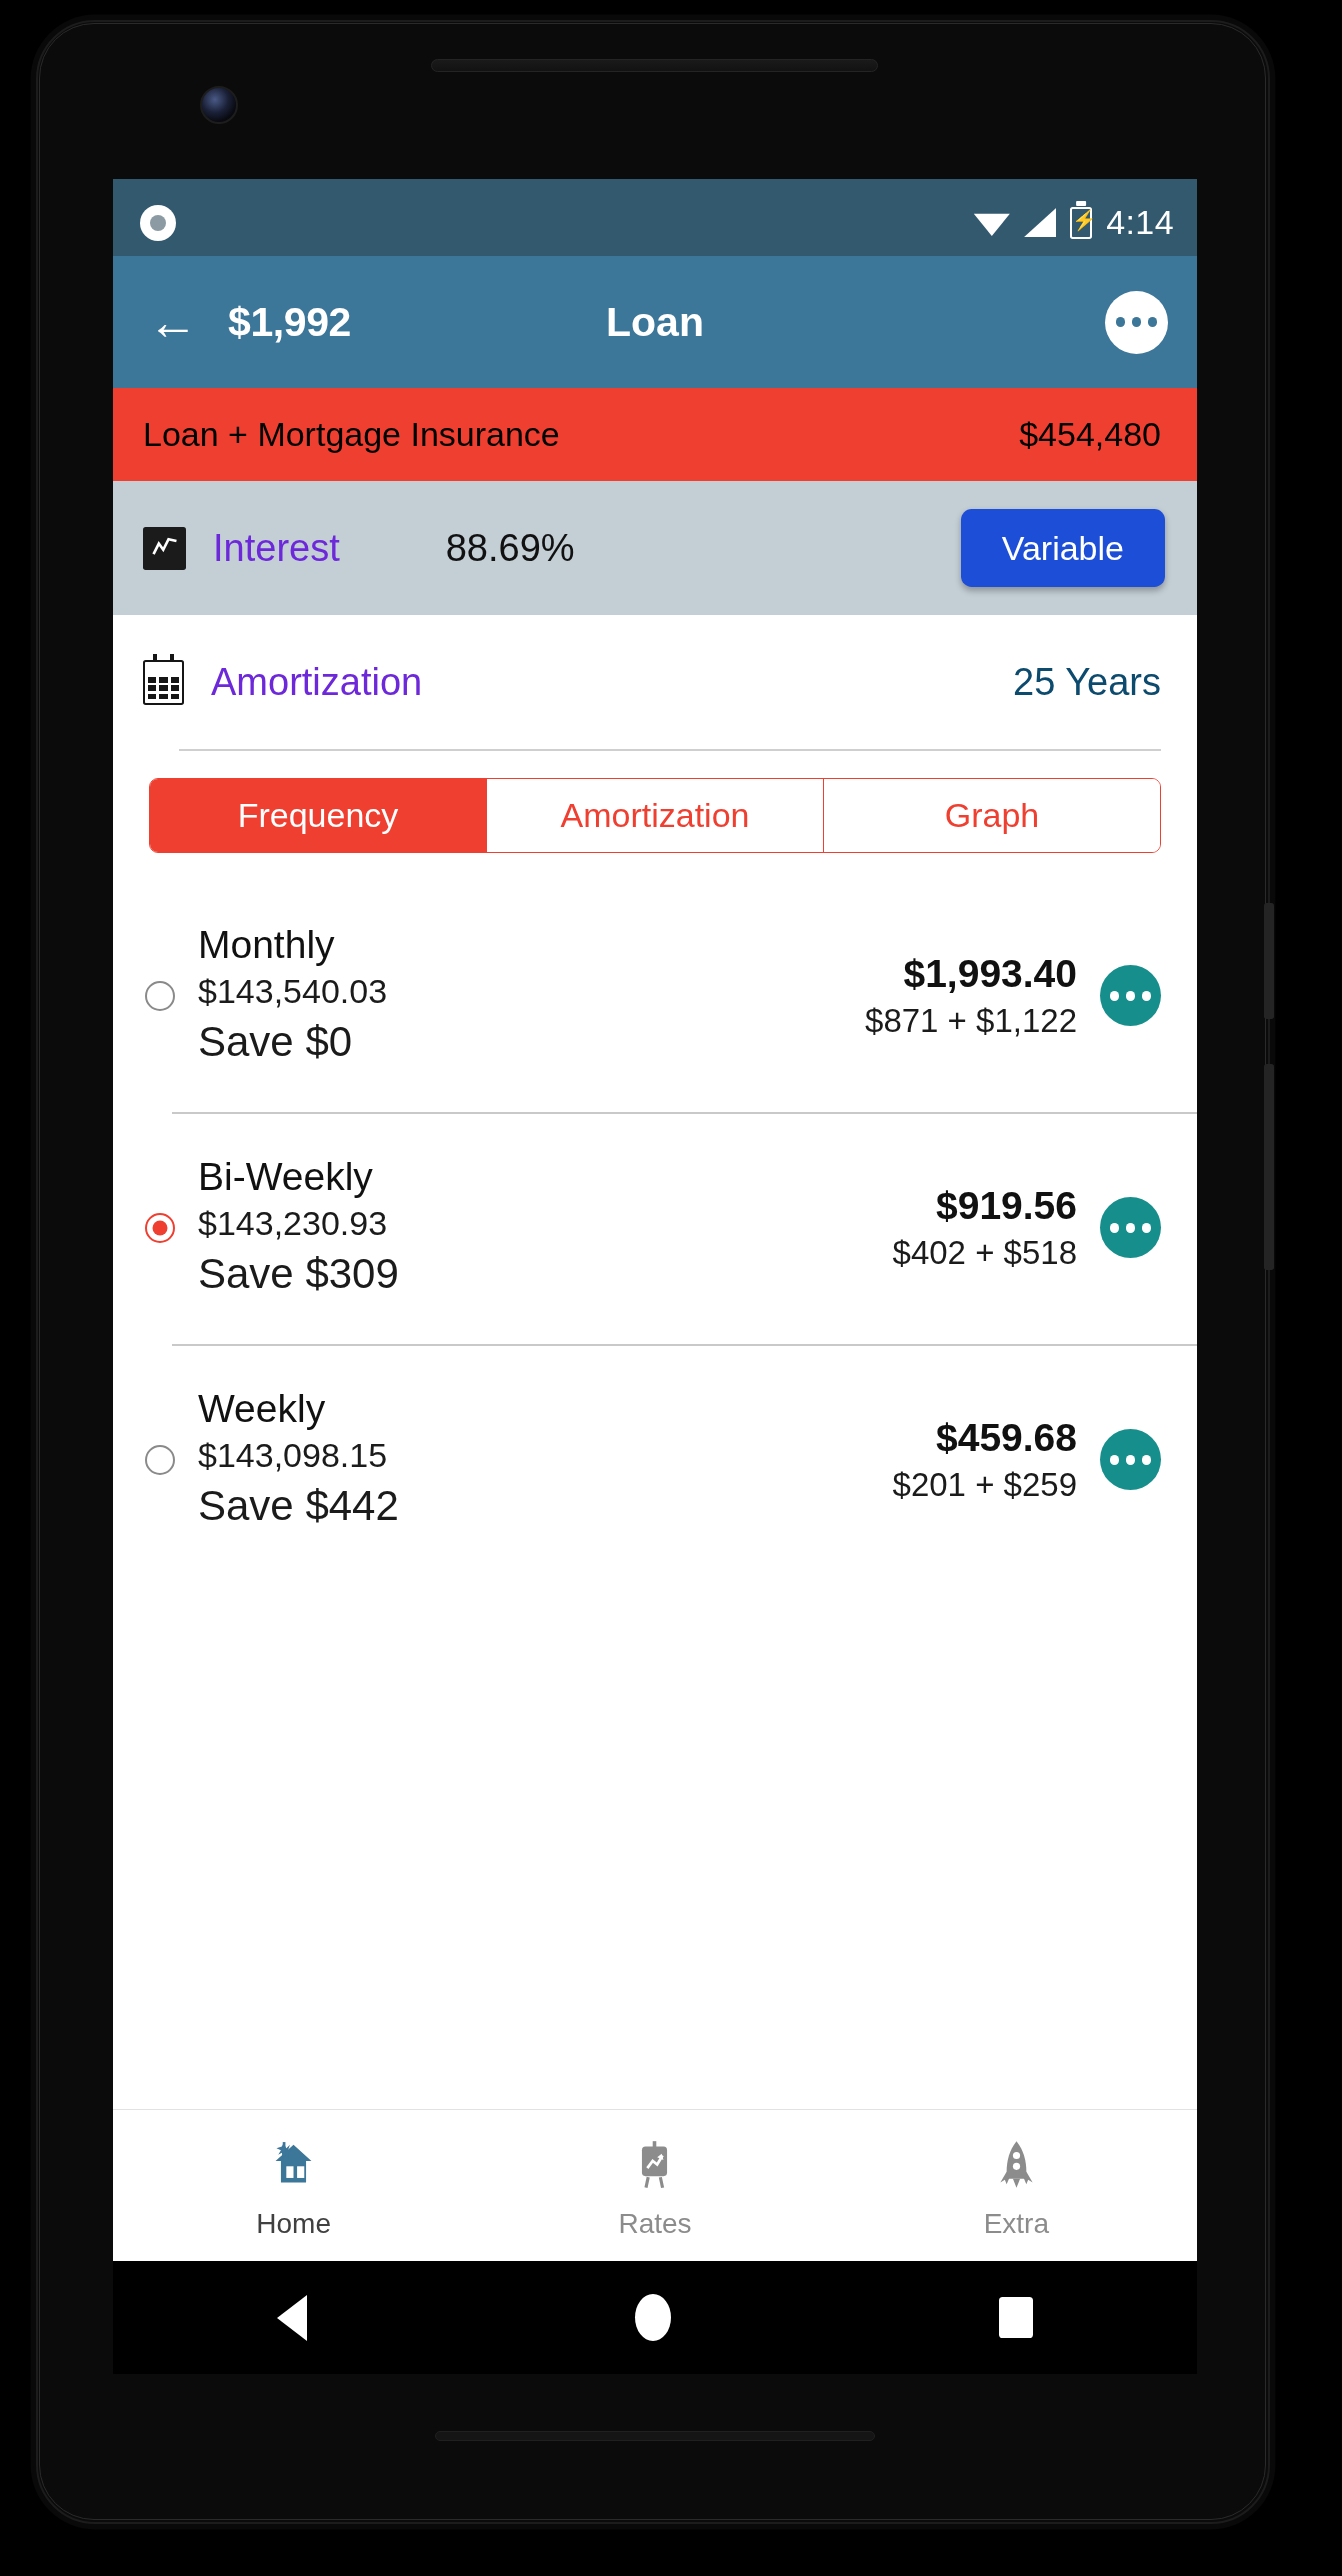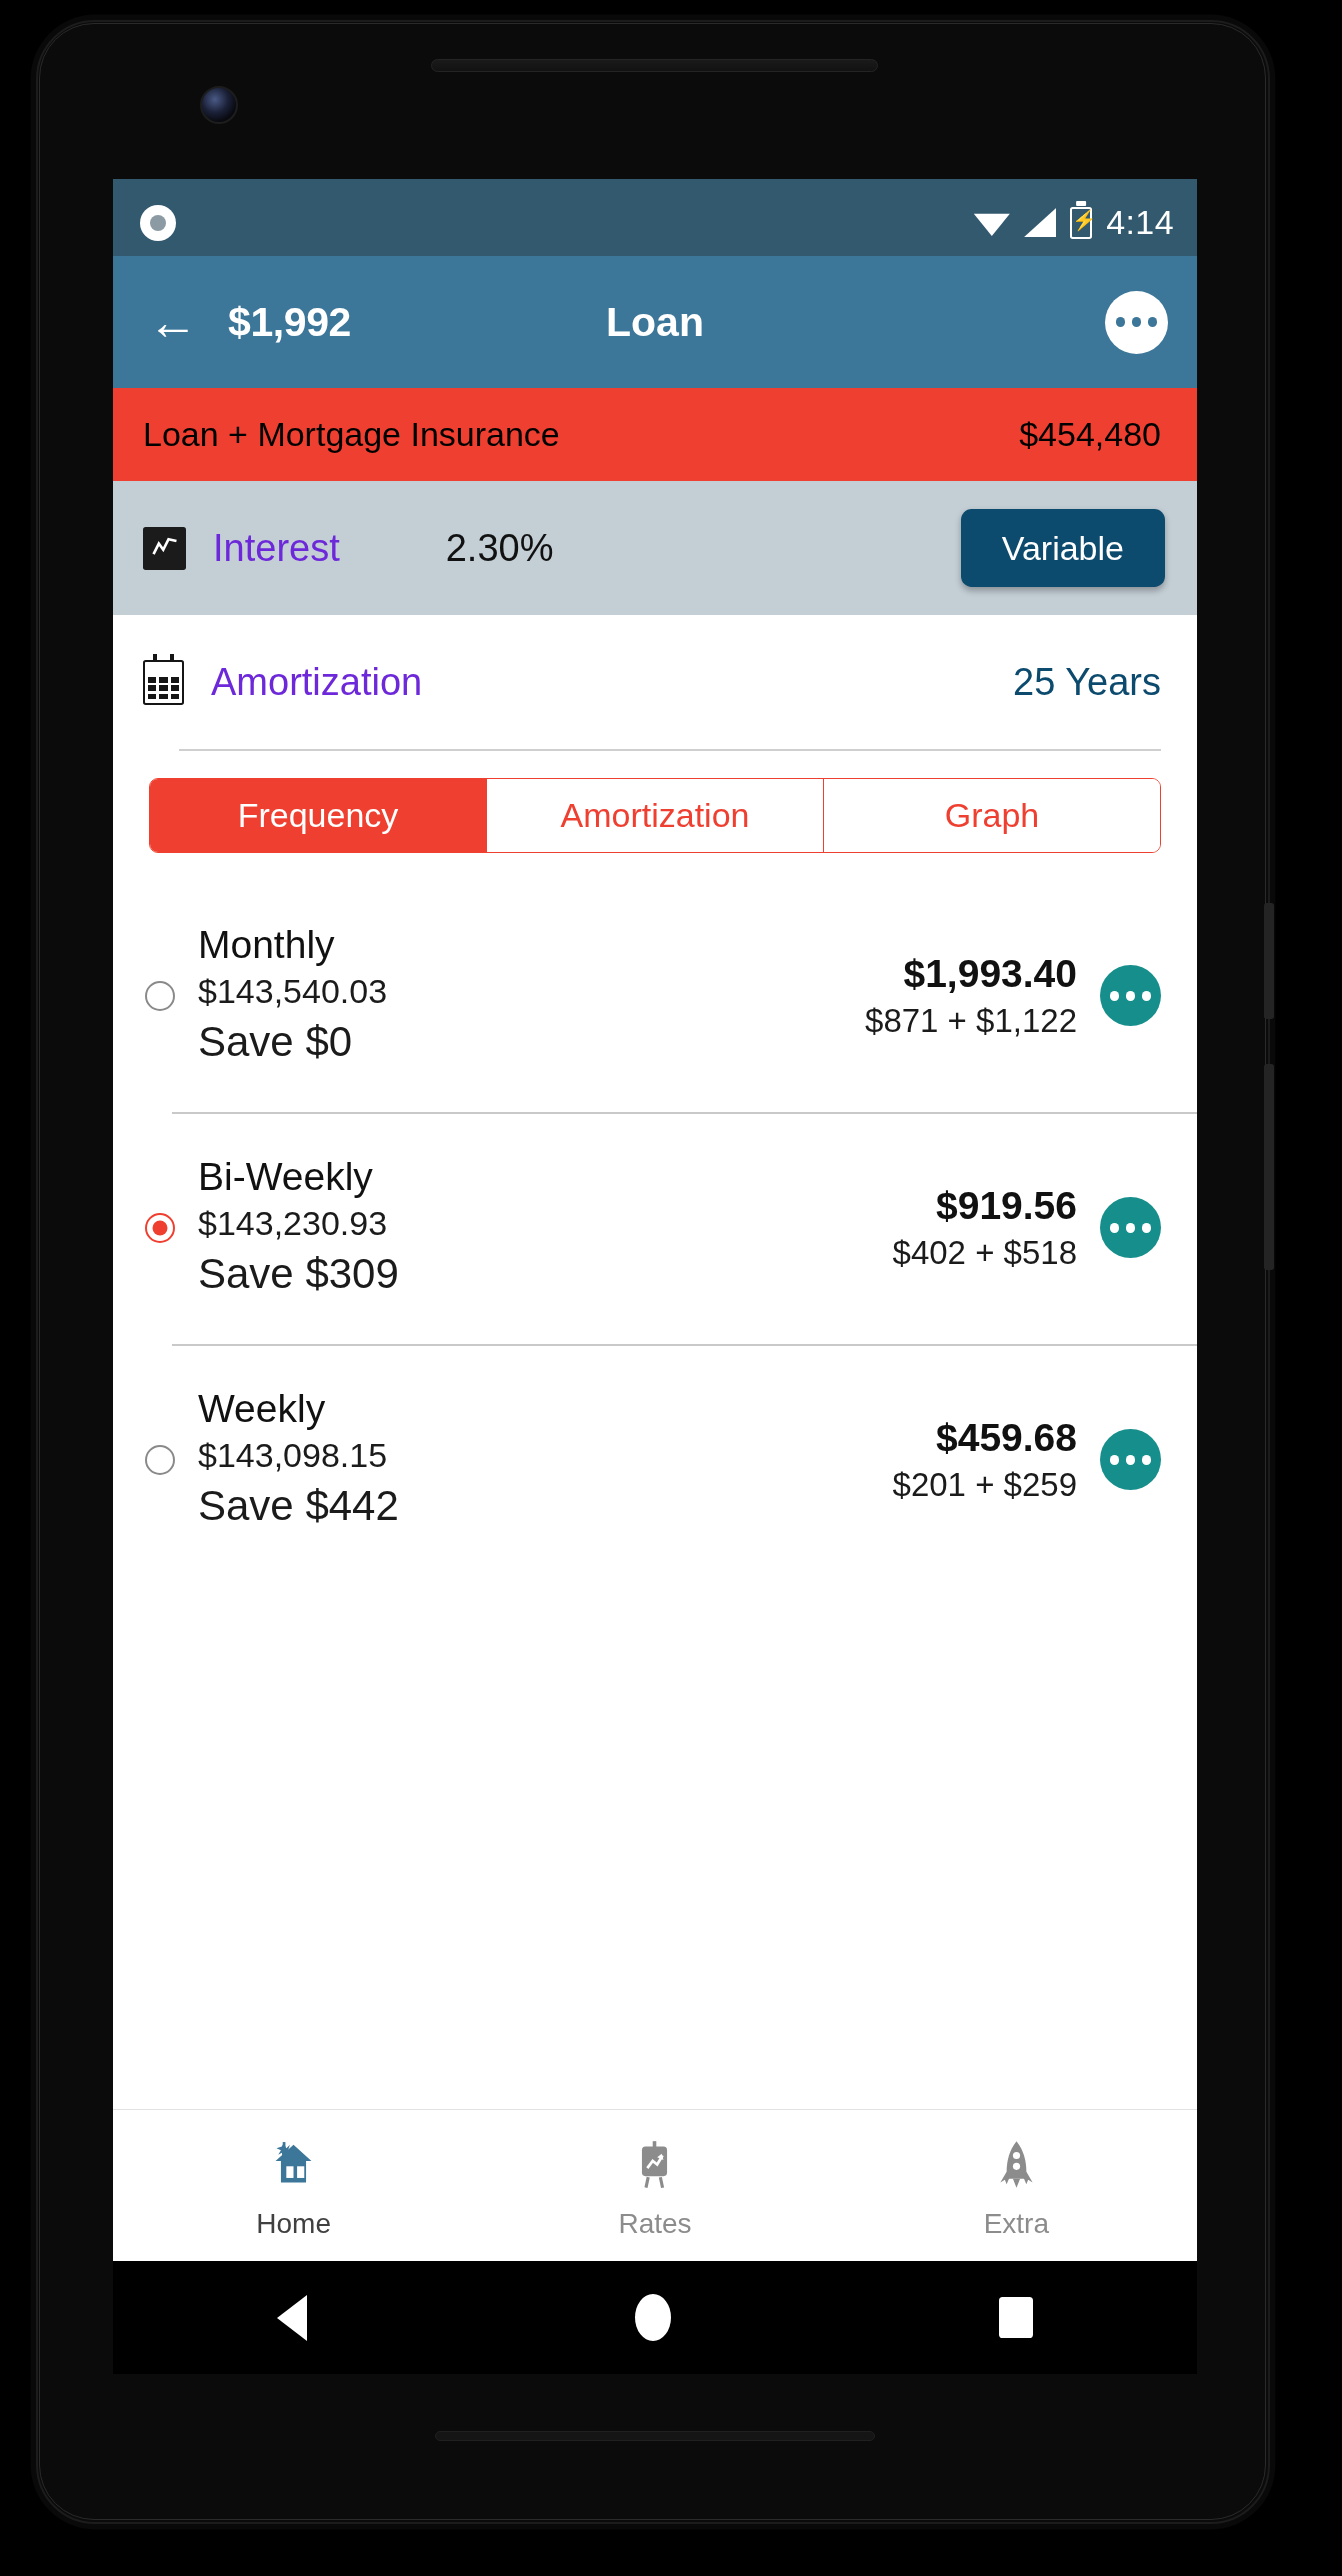--- a/index.html
+++ b/index.html
@@ -206,21 +206,21 @@
   .row-label {
     font-size: 38px; color: #6d28d9;
     margin-left: 27px;
   }
   .interest-val {
     font-size: 38px; color: #111;
     margin-left: 106px;
   }
   .variable-btn {
     margin-left: auto;
-    background: #0c4a6e;
+    background: #1d4ed8;
     color: #fff;
     font-size: 34px;
     padding: 19.7px 41px;
     border-radius: 10.7px;
     box-shadow: 0 3.6px 6.3px rgba(0,0,0,0.28);
   }
 
   
   .amort-row {
     height: 134px;
@@ -429,21 +429,21 @@
       <div class="val">$454,480</div>
     </div>
 
     <div class="interest-row">
       <div class="ico-chart-sq">
         <svg width="30" height="30" viewBox="0 0 34 34">
           <polyline points="4,24 10,12 15,19 21,7 30,9" fill="none" stroke="#ffffff" stroke-width="3"></polyline>
         </svg>
       </div>
       <div class="row-label">Interest</div>
-      <div class="interest-val">2.30%</div>
+      <div class="interest-val">88.69%</div>
       <div class="variable-btn">Variable</div>
     </div>
 
     <div class="amort-row">
       <div class="ico-cal">
         <div class="cal-grid">
           <i></i>
             <i></i>
             <i></i>
             <i></i>

